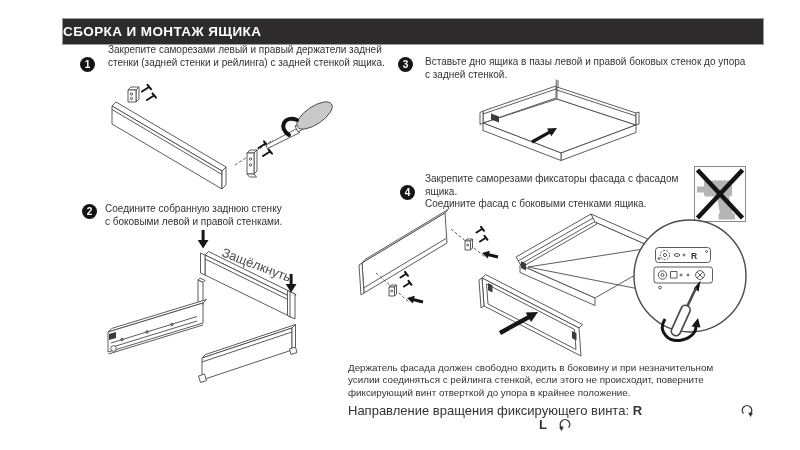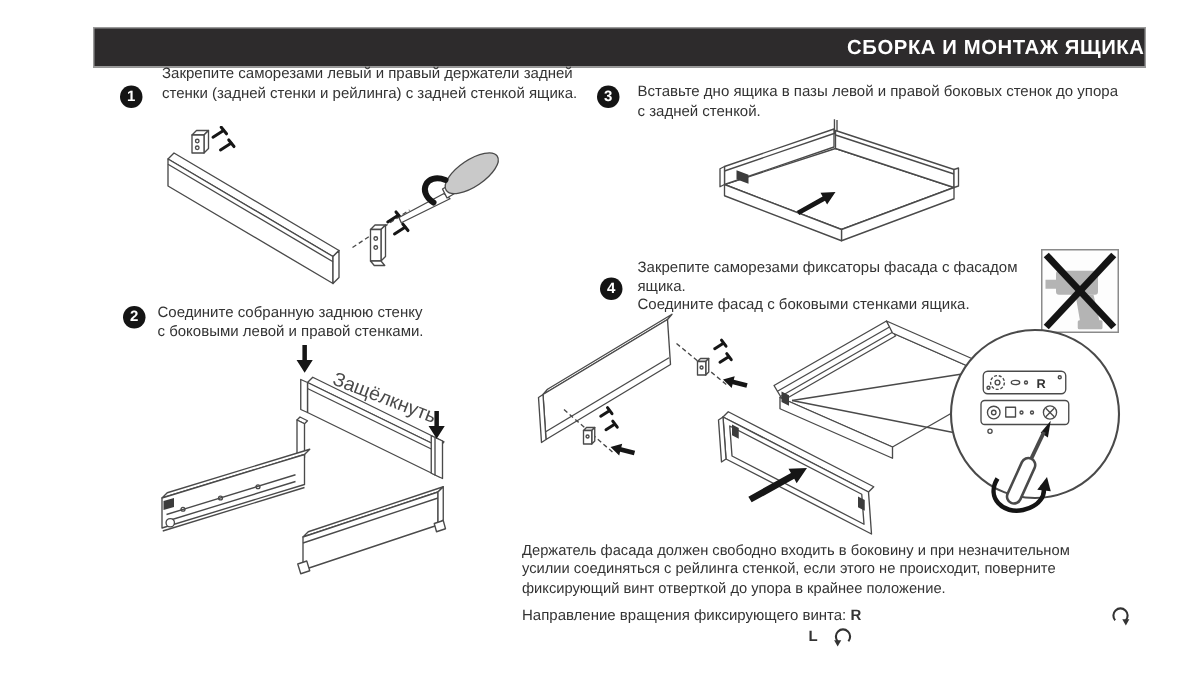--- a/index.html
+++ b/index.html
@@ -5,30 +5,30 @@
   html,body{margin:0;padding:0;}
   body{
     width:800px;height:450px;position:relative;overflow:hidden;
     background:#ffffff;color:#333333;
     font-family:"Liberation Sans",sans-serif;
   }
   .abs{position:absolute;}
   .title-bar{
     left:62px;top:18px;width:702px;height:27px;
     background:#2d2b2c;border:1px solid #9a9a9a;box-sizing:border-box;
-    display:flex;align-items:center;justify-content:flex-end;
+    display:flex;align-items:center;justify-content:flex-start;
   }
   .title-bar span{color:#ffffff;font-size:13.5px;font-weight:bold;letter-spacing:.4px;}
   .step-num{
     width:15px;height:15px;border-radius:50%;background:#141414;color:#ffffff;
     font-size:10px;font-weight:bold;display:flex;align-items:center;justify-content:center;
   }
   .step-text{font-size:10px;line-height:12.5px;white-space:pre-line;color:#333333;}
   .note{font-size:9.8px;line-height:12.3px;white-space:pre-line;color:#333333;}
-  .dir-wrap{left:348px;top:404px;width:414px;font-size:10px;line-height:13.5px;color:#333333;text-align:center;}
+  .dir-wrap{left:348px;top:404px;width:414px;font-size:13px;line-height:13.5px;color:#333333;text-align:center;}
   .dir-row{display:flex;align-items:flex-start;}
   .dir-row .sp{white-space:pre;}
   .row2{padding-left:191px;}
   .rot-icon{flex:0 0 auto;margin-top:0px;}
   .ic-cw{margin-left:auto;margin-right:8px;}
   .ic-ccw{margin-left:7px;}
   b{font-weight:bold;}
   
   .ln{stroke:#4a4a4a;stroke-width:.9;fill:none;stroke-linejoin:round;}
   .fc{stroke:#4a4a4a;stroke-width:.9;fill:#ffffff;stroke-linejoin:round;}

